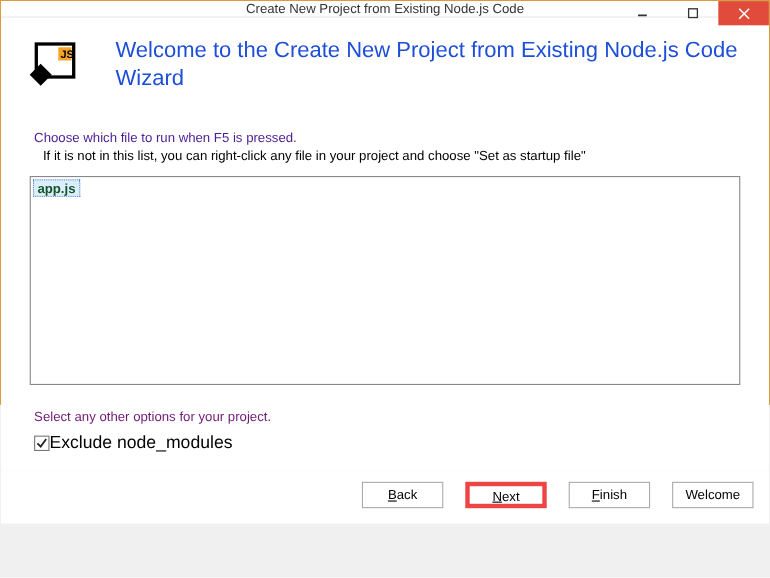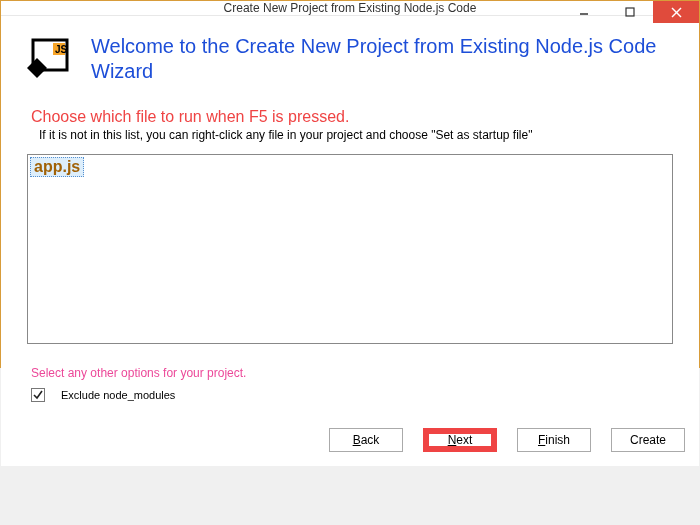--- a/index.html
+++ b/index.html
@@ -53,76 +53,76 @@
     }
     .content {
       flex: 1;
       display: flex;
       flex-direction: column;
       padding: 18px 24px 16px 24px;
       background: #fff;
     }
     .header-row {
       display: flex;
-      gap: 18px;
-      margin-bottom: 24px;
+      gap: 32px;
+      margin-bottom: 34px;
     }
     .js-icon {
       width: 48px; height: 42px;
       flex-shrink: 0;
       margin-top: 4px;
       position: relative;
     }
     .heading {
       font-size: 20px;
       font-weight: 400;
       color: #1d4ed8;
       line-height: 1.25;
     }
     .instr-block { margin-left: 6px; margin-bottom: 8px; }
     .instr-main {
-      font-size: 16px;
-      color: #ef4444;
+      font-size: 12px;
+      color: #4c1d95;
       margin-bottom: 2px;
     }
     .instr-sub {
       font-size: 12px;
       color: #000000;
       margin-left: 8px;
     }
     .listbox {
       border: 1px solid #888;
       height: 190px;
       margin: 4px 2px 0 2px;
       padding: 2px;
       background: #fff;
       overflow: auto;
     }
     .list-item {
       display: inline-block;
       padding: 0 3px;
-      font-size: 16px;
+      font-size: 12px;
       font-weight: 700;
-      color: #a16207;
+      color: #14532d;
       background: #ddeefb;
       border: 1px dotted #5590d0;
     }
     .opts-label {
       margin-top: 22px;
       margin-left: 6px;
       font-size: 12px;
-      color: #ec4899;
+      color: #701a75;
     }
     .checkbox-row {
       margin-top: 8px;
       margin-left: 6px;
       display: flex;
       align-items: center;
-      gap: 16px;
-      font-size: 11px;
+      gap: 0;
+      font-size: 16px;
     }
     .cb {
       width: 14px; height: 14px;
       border: 1px solid #777;
       background: #fff;
       display: flex; align-items: center; justify-content: center;
       font-size: 11px;
       line-height: 1;
     }
     .button-bar {
@@ -137,21 +137,22 @@
       height: 24px;
       border: 1px solid #aaa;
       background: #fff;
       font-size: 12px;
       display: flex;
       align-items: center;
       justify-content: center;
       padding: 0 10px;
     }
     .btn.default {
-      border: 6px solid #ef4444;
+      border: 4px solid #ef4444;
+      align-items: flex-end;
     }
     .mn { text-decoration: underline; }
   </style>
 </head>
 <body>
 
 <div class="window">
   <div class="titlebar">
     <div class="title">Create New Project from Existing Node.js Code</div>
     <div class="win-btns">
@@ -212,16 +213,16 @@
     <div class="btn">
         <span><span class="mn">B</span><span>ack</span></span>
       </div>
     <div class="btn default">
         <span><span class="mn">N</span><span>ext</span></span>
       </div>
     <div class="btn">
         <span><span class="mn">F</span><span>inish</span></span>
       </div>
     <div class="btn">
-        <span>Create</span>
+        <span>Welcome</span>
       </div>
   </div>
 </div>
 
 </body></html>

